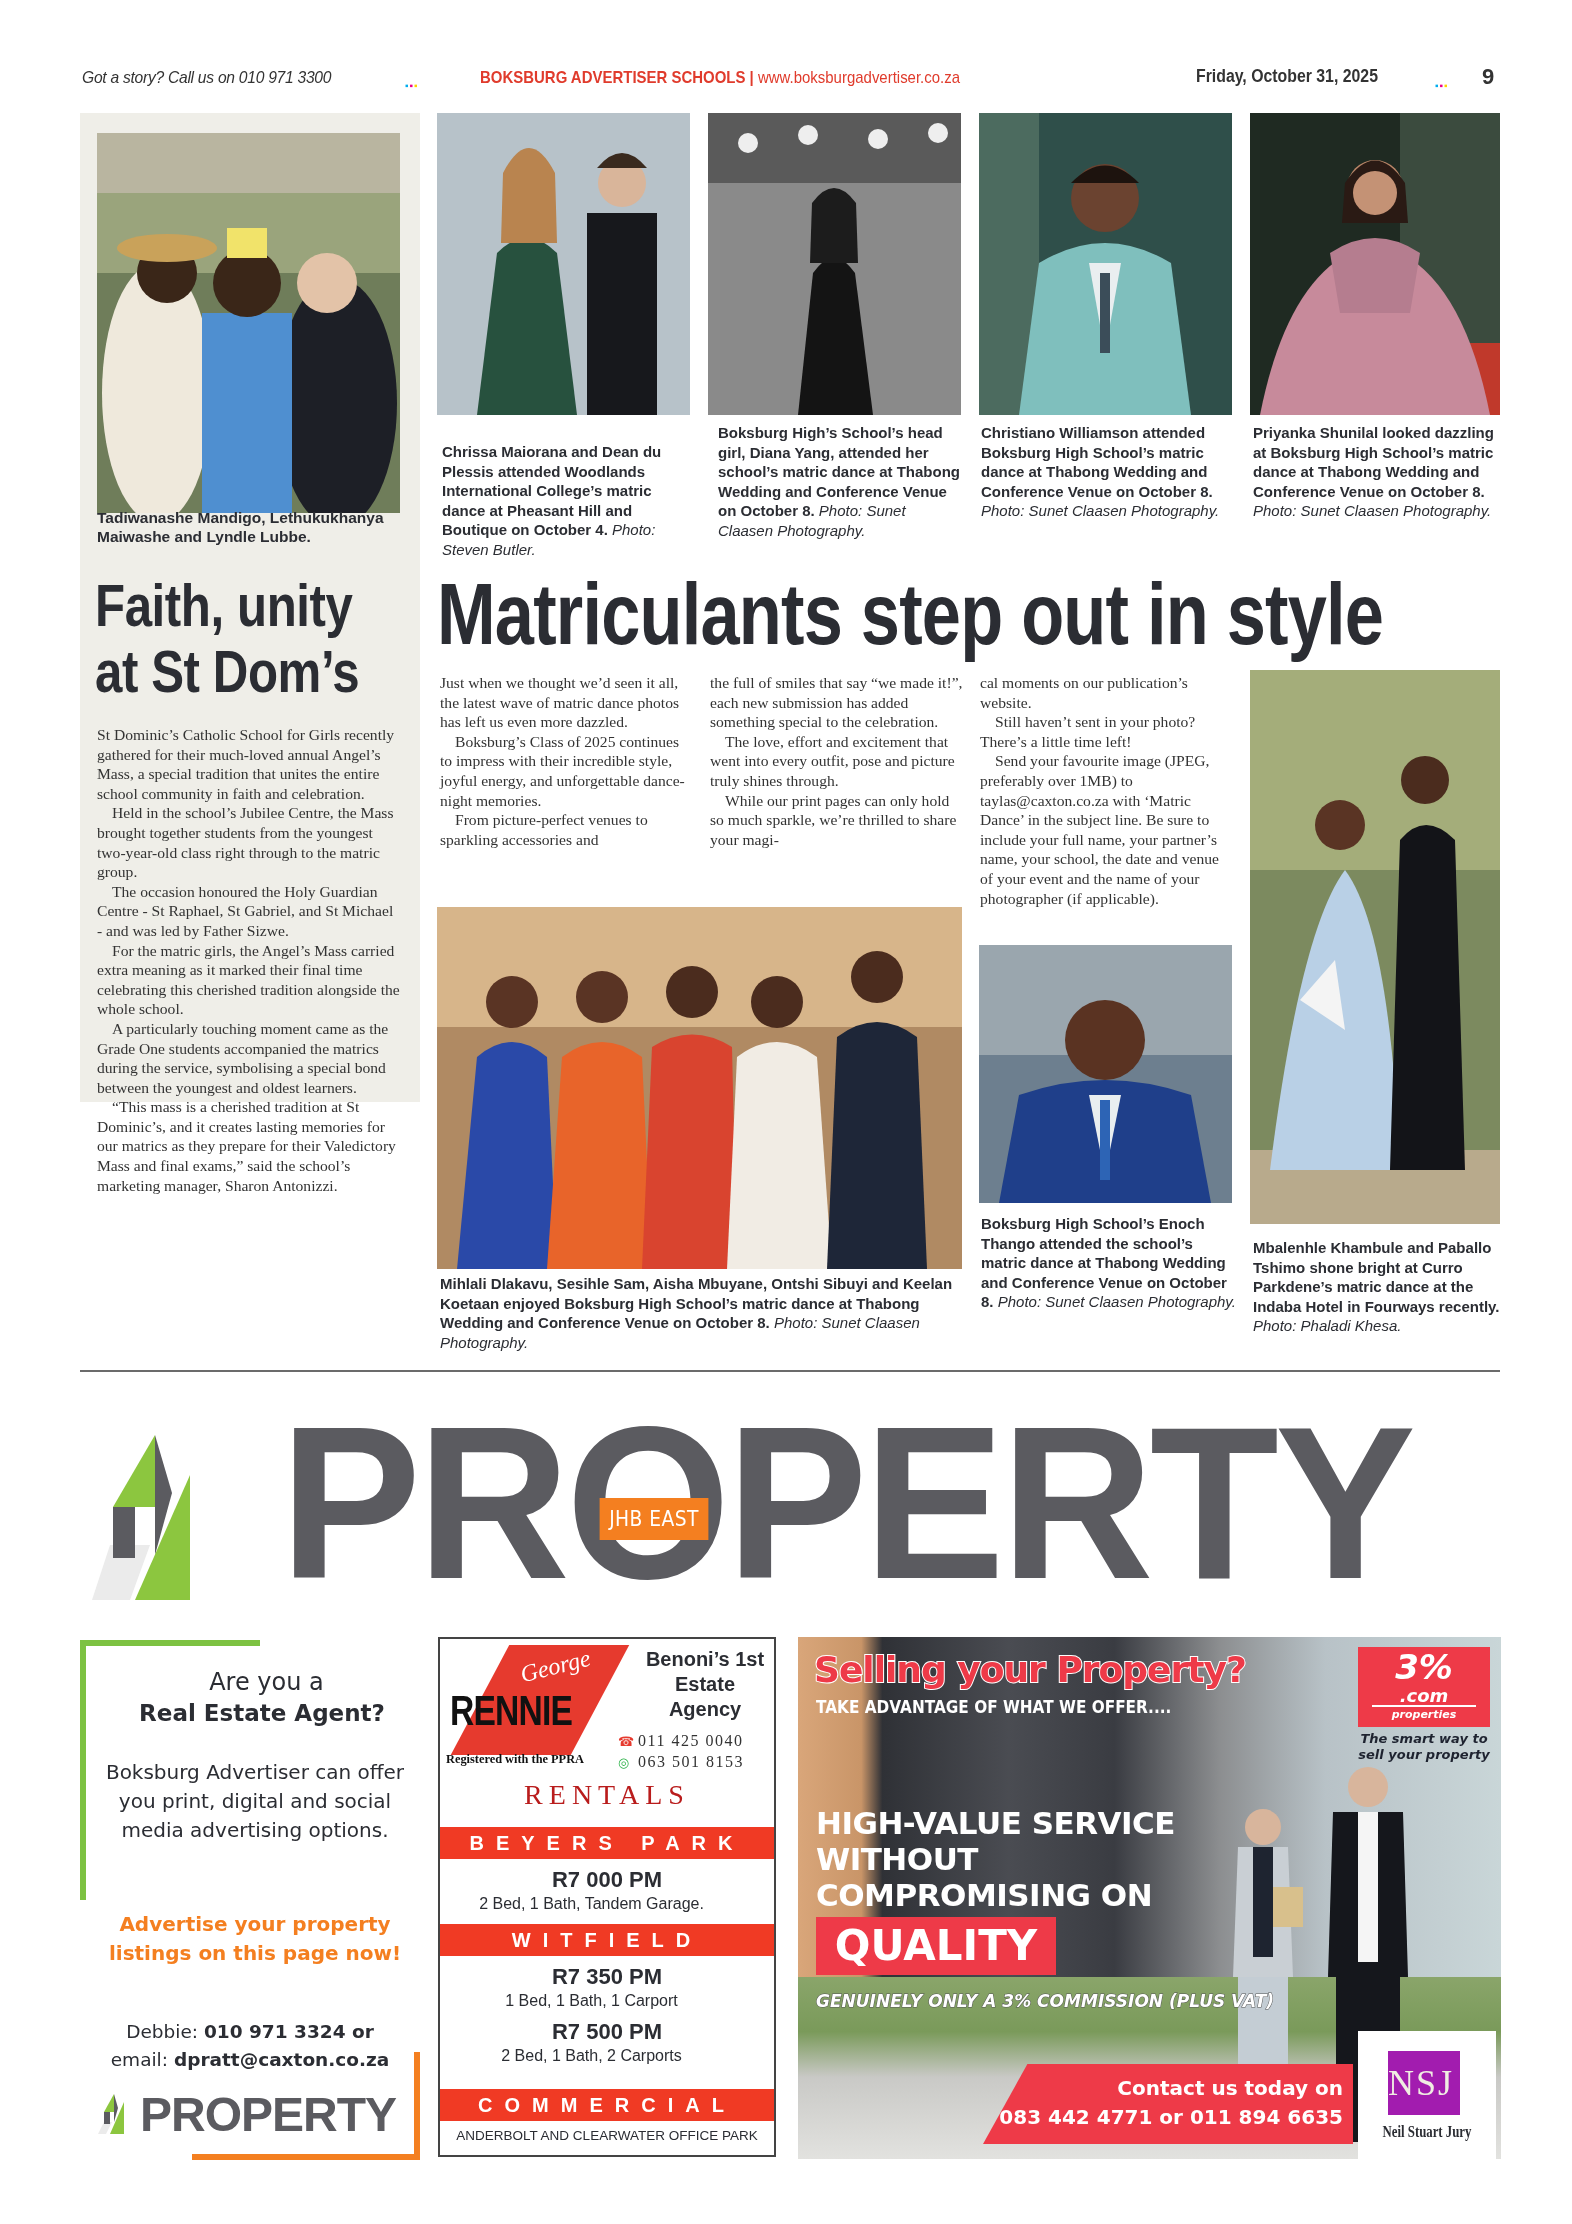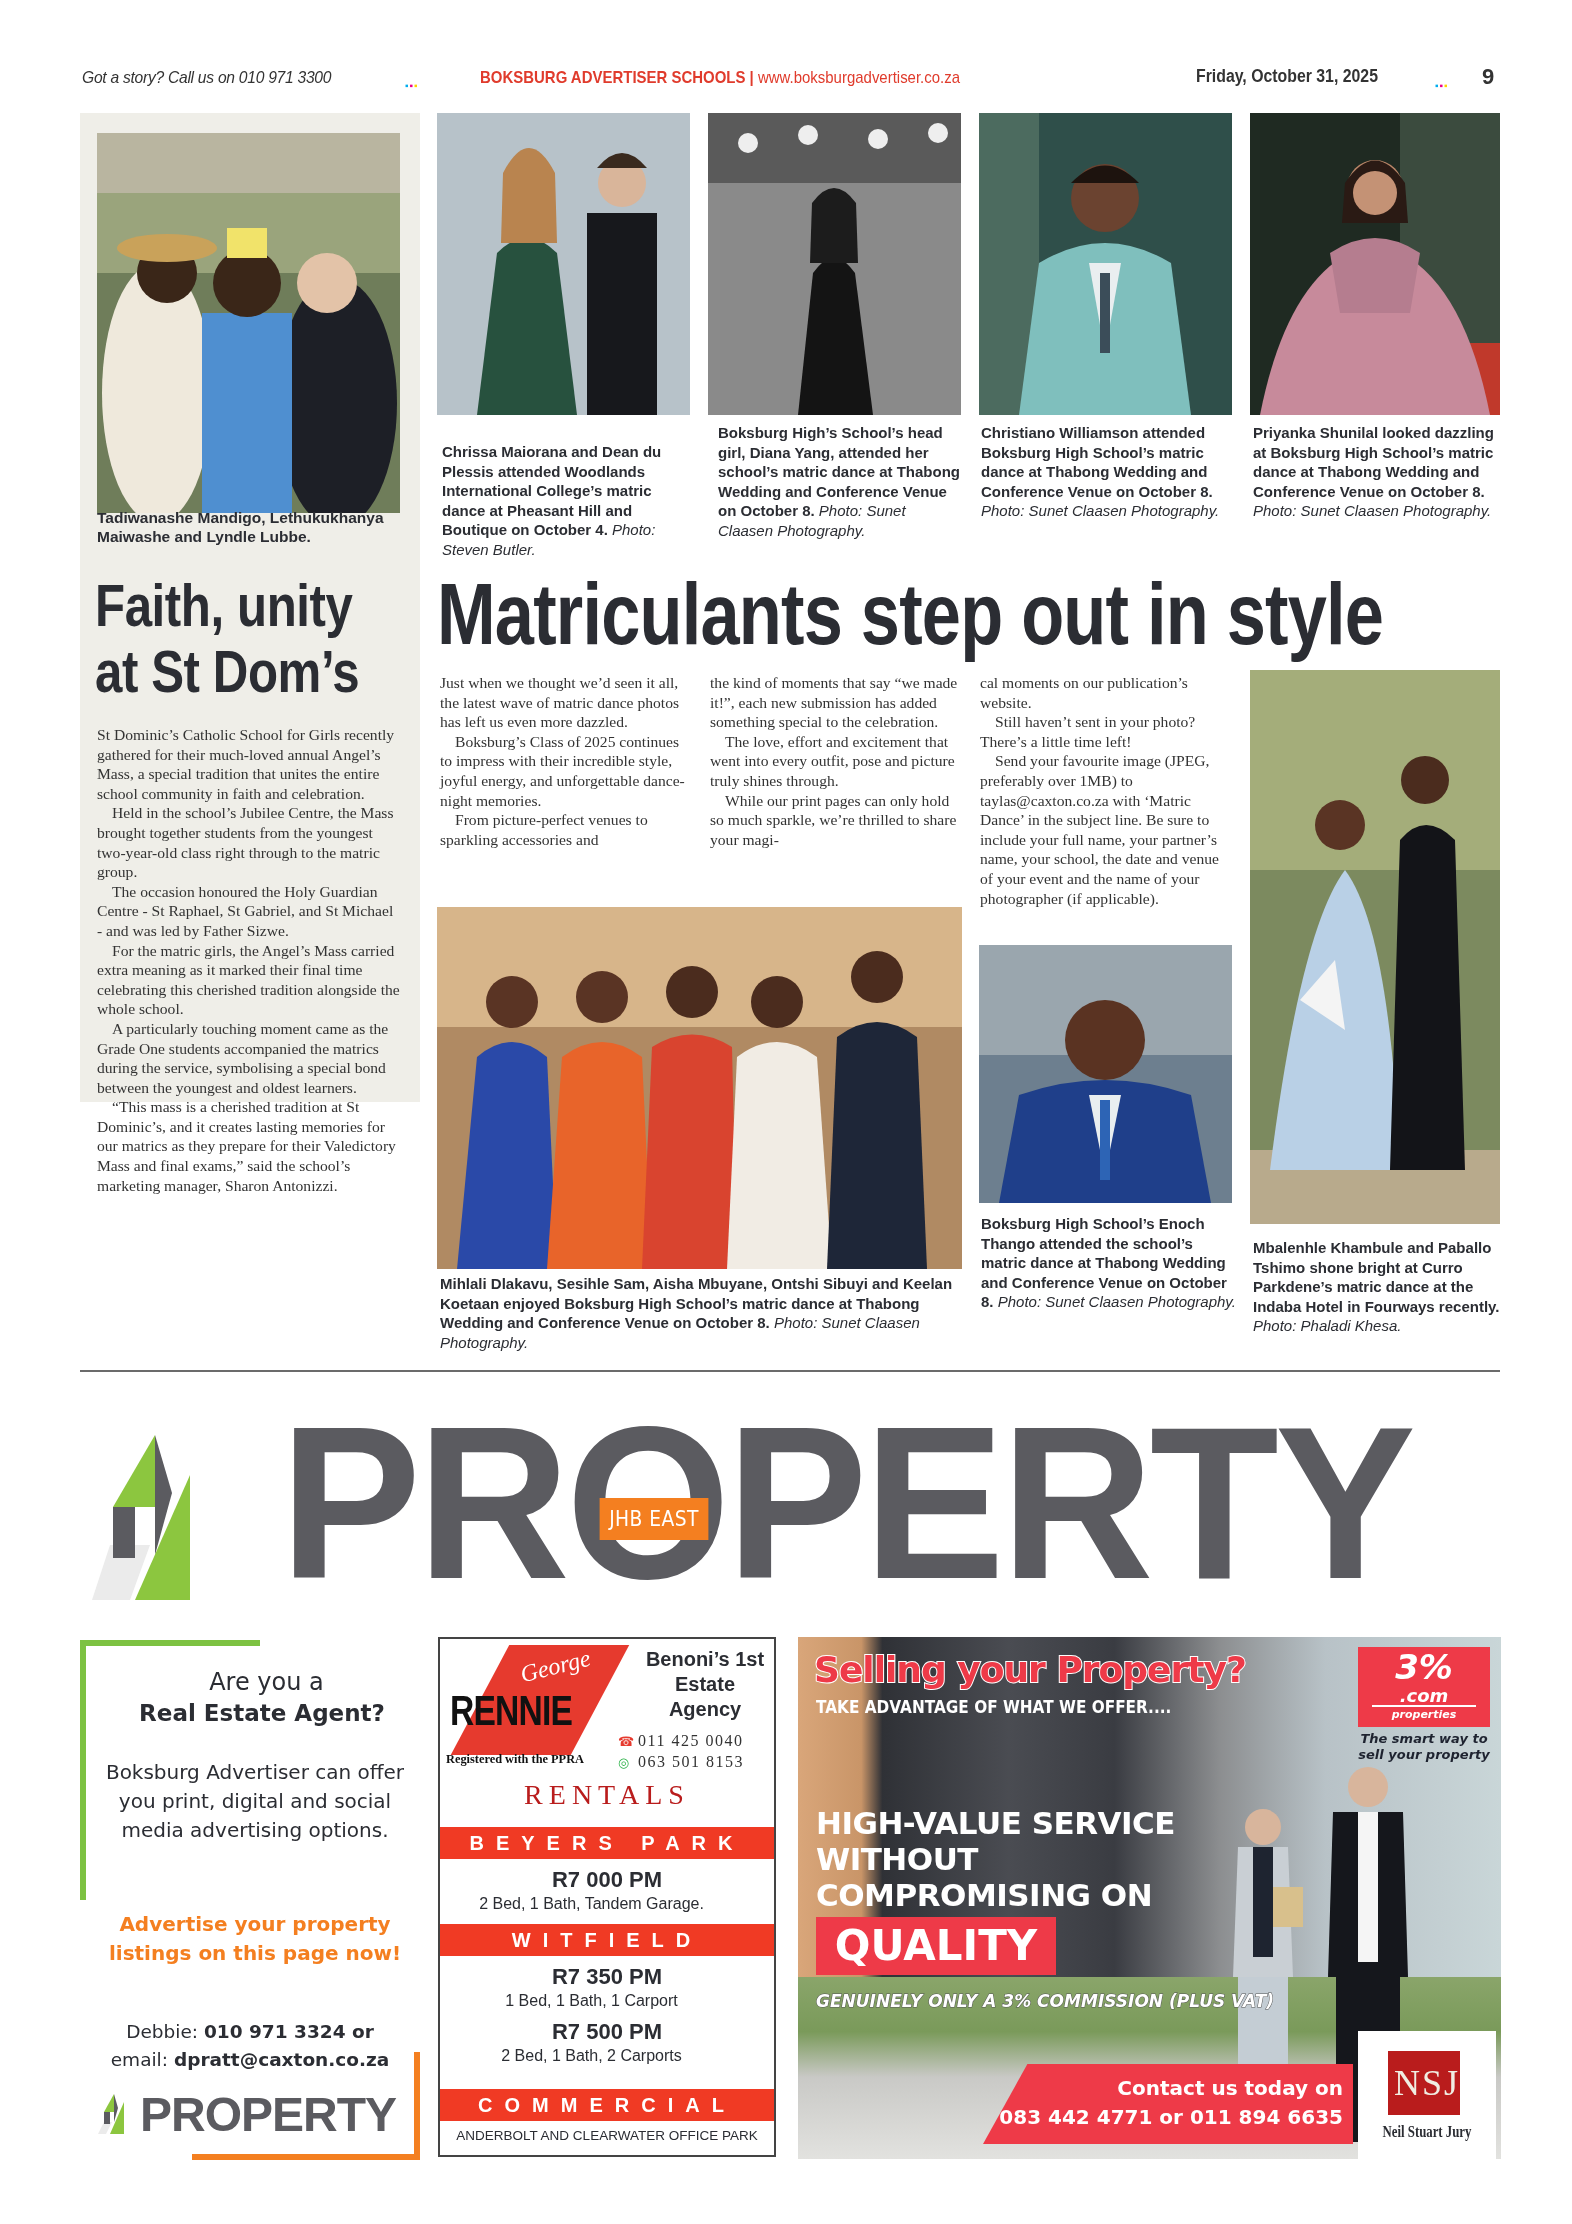--- a/index.html
+++ b/index.html
@@ -86,21 +86,21 @@
   .three-ad .quality { position: absolute; left: 18px; top: 280px; width: 240px; height: 58px; background: #ee3a48; color: #fff; font-family: "DejaVu Sans", sans-serif; font-weight: bold; font-size: 42px; line-height: 58px; text-align: center; }
   .three-ad .h4 { position: absolute; left: 18px; top: 354px; font-family: "DejaVu Sans", sans-serif; font-weight: bold; font-style: italic; font-size: 17px; color: #fff; -webkit-text-stroke: 1px #555; paint-order: stroke fill; white-space: nowrap; }
   .three-ad .badge { position: absolute; left: 560px; top: 10px; width: 132px; height: 80px; background: #ee3a48; color: #fff; text-align: center; font-family: "DejaVu Sans", sans-serif; font-weight: bold; font-style: italic; }
   .three-ad .badge .pct { font-size: 34px; line-height: 40px; display: block; }
   .three-ad .badge .com { font-size: 18px; line-height: 18px; display: block; border-bottom: 2px solid #fff; margin: 0 14px; }
   .three-ad .badge .props { font-size: 11px; line-height: 16px; display: block; }
   .three-ad .smart { position: absolute; left: 560px; top: 94px; width: 132px; text-align: center; font-family: "DejaVu Sans", sans-serif; font-weight: bold; font-style: italic; font-size: 13px; line-height: 16px; color: #1e2330; }
   .three-ad .contact { position: absolute; left: 185px; top: 427px; width: 370px; height: 80px; background: #ee3a48; clip-path: polygon(12% 0, 100% 0, 100% 100%, 0 100%); }
   .three-ad .contact-text { position: absolute; left: 200px; top: 437px; width: 345px; text-align: right; font-family: "DejaVu Sans", sans-serif; font-weight: bold; font-size: 20px; line-height: 29px; color: #fff; }
   .three-ad .nsj { position: absolute; left: 560px; top: 394px; width: 138px; height: 128px; background: #fff; }
-  .three-ad .nsj .mark { position: absolute; left: 30px; top: 20px; width: 72px; height: 64px; background: #b91c1c; color: #f0ede2; font-family: "Liberation Serif", serif; font-size: 36px; line-height: 64px; text-align: right; letter-spacing: 2px; }
+  .three-ad .nsj .mark { position: absolute; left: 30px; top: 20px; width: 72px; height: 64px; background: #a21caf; color: #f0ede2; font-family: "Liberation Serif", serif; font-size: 36px; line-height: 64px; text-align: left; letter-spacing: 2px; }
   .three-ad .nsj .nm { position: absolute; left: 0; top: 92px; width: 138px; text-align: center; font-family: "Liberation Serif", serif; font-weight: bold; font-size: 16px; color: #2b2d33; transform: scaleX(0.8); }
 </style>
 </head>
 <body>
 
 <div class="folio">
   <div class="left">Got a story? Call us on 010 971 3300</div>
   <div class="dots" style="left:405px"><i style="color:#00aeef">▪</i><i style="color:#ec008c">▪</i><i style="color:#ffd200">▪</i></div>
   <div class="mid">
     <span>BOKSBURG ADVERTISER SCHOOLS</span>
@@ -211,21 +211,21 @@
 </div>
 
 <h1 class="main-headline">Matriculants step out in style</h1>
 
 <div class="col-body" style="left:440px;top:673px;width:254px;">
   <p>Just when we thought we’d seen it all, the latest wave of matric dance photos has left us even more dazzled.</p>
   <p>Boksburg’s Class of 2025 continues to impress with their incredible style, joyful energy, and unforgettable dance-night memories.</p>
   <p>From picture-perfect venues to sparkling accessories and</p>
 </div>
 <div class="col-body" style="left:710px;top:673px;width:256px;">
-  <p>the kind of moments that say “we made it!”, each new submission has added something special to the celebration.</p>
+  <p>the full of smiles that say “we made it!”, each new submission has added something special to the celebration.</p>
   <p>The love, effort and excitement that went into every outfit, pose and picture truly shines through.</p>
   <p>While our print pages can only hold so much sparkle, we’re thrilled to share your magi-</p>
 </div>
 <div class="col-body" style="left:980px;top:673px;width:252px;">
   <p>cal moments on our publication’s website.</p>
   <p>Still haven’t sent in your photo? There’s a little time left!</p>
   <p>Send your favourite image (JPEG, preferably over 1MB) to taylas@caxton.co.za with ‘Matric Dance’ in the subject line. Be sure to include your full name, your partner’s name, your school, the date and venue of your event and the name of your photographer (if applicable).</p>
 </div>
 
 <div class="photo" style="left:437px;top:907px;width:525px;height:362px;">

